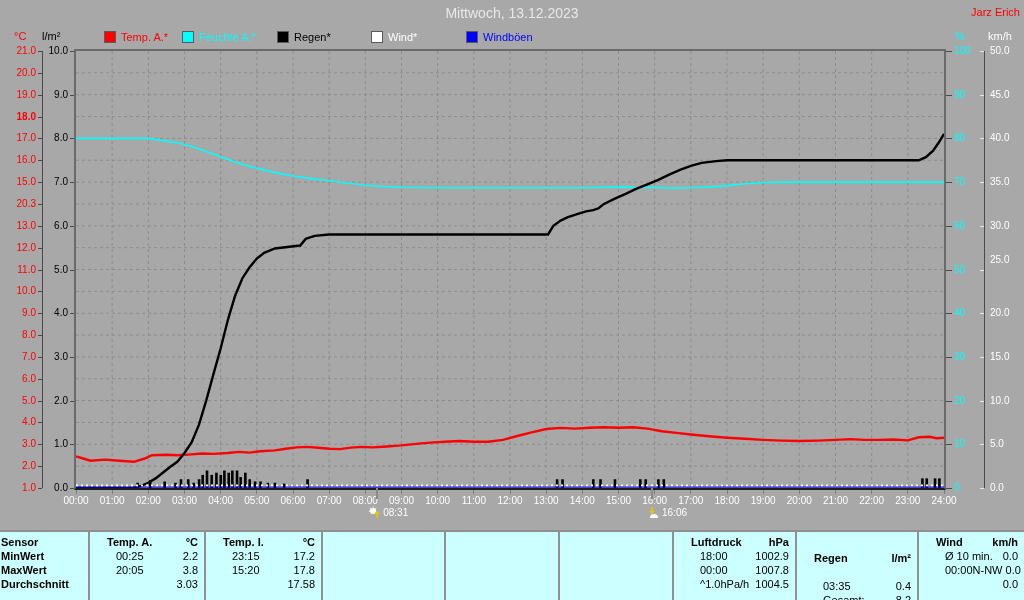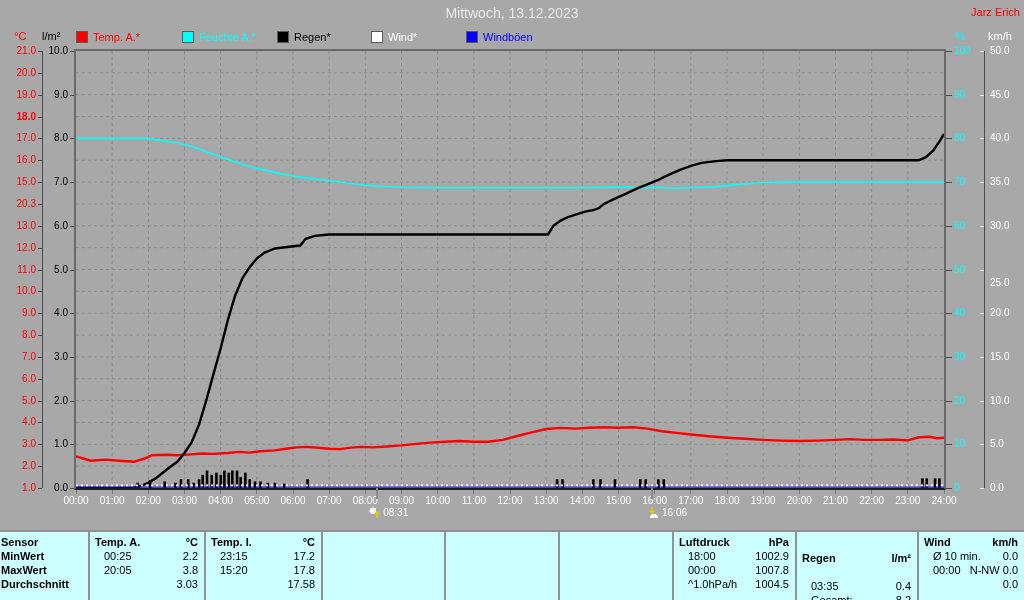--- a/index.html
+++ b/index.html
@@ -30,41 +30,41 @@
   .sun-marker{position:absolute;top:506px;display:flex;align-items:center;
               font-size:10px;color:#ffffff;}
   .sun-marker svg{margin-right:2px;}
   .sun-axis-tick{position:absolute;top:488px;width:2px;height:11px;background:#8a8a8a;}
   #stats{position:absolute;left:0;top:530px;width:1024px;height:68px;
          background:#ccffff;border-top:2px solid #8f8f8f;border-bottom:2px solid #000;
          font-size:11px;color:#000;white-space:nowrap;}
   .stat-col{position:absolute;top:0;height:100%;box-sizing:border-box;}
   .stat-col.sep{border-left:2px solid #919191;}
   .stat-cell{height:14px;line-height:14px;display:flex;justify-content:space-between;}
-  .stat-cell .lft{padding-left:14px;}
+  .stat-cell .lft{padding-left:14px;margin-left:12px;}
   .stat-cell .rgt{padding-right:6px;text-align:right;}
   .stat-cell.hdr{font-weight:bold;}
   .stat-cell.hdr .lft{padding-left:5px;}
   .stat-cell.hdr .rgt{padding-right:6px;}
   .stat-rowlabel{font-weight:bold;padding-left:1px;height:14px;line-height:14px;}
 </style>
 </head>
 <body>
 
 <div class="root">
   <div class="title">Mittwoch, 13.12.2023</div>
   <div class="station">Jarz Erich</div>
 
   <div class="unit unit-temp">°C</div>
   <div class="unit unit-rain">l/m²</div>
   <div class="unit unit-hum">%</div>
   <div class="unit unit-wind">km/h</div>
 
   <div id="legend">
-      <div class="legend-item" style="left: 76px;">
+      <div class="legend-item" style="left: 104px;">
         <span class="swatch" style="background: rgb(255, 0, 0);"></span>
         <span style="color: rgb(255, 0, 0);">Temp. A.*</span>
       </div>
       <div class="legend-item" style="left: 182px;">
         <span class="swatch" style="background: rgb(0, 255, 255);"></span>
         <span style="color: rgb(0, 255, 255);">Feuchte A.*</span>
       </div>
       <div class="legend-item" style="left: 277px;">
         <span class="swatch" style="background: rgb(0, 0, 0);"></span>
         <span style="color: rgb(0, 0, 0);">Regen*</span>
@@ -168,21 +168,21 @@
       <span class="tick-label" style="top: 51px; color: rgb(255, 255, 255); left: 990px;">50.0</span>
       <span class="tick-mark" style="left: 980px; width: 4px; top: 51px; background: rgb(232, 232, 232);"></span>
       <span class="tick-label" style="top: 94.7px; color: rgb(255, 255, 255); left: 990px;">45.0</span>
       <span class="tick-mark" style="left: 980px; width: 4px; top: 94.7px; background: rgb(232, 232, 232);"></span>
       <span class="tick-label" style="top: 138.4px; color: rgb(255, 255, 255); left: 990px;">40.0</span>
       <span class="tick-mark" style="left: 980px; width: 4px; top: 138.4px; background: rgb(232, 232, 232);"></span>
       <span class="tick-label" style="top: 182.1px; color: rgb(255, 255, 255); left: 990px;">35.0</span>
       <span class="tick-mark" style="left: 980px; width: 4px; top: 182.1px; background: rgb(232, 232, 232);"></span>
       <span class="tick-label" style="top: 225.8px; color: rgb(255, 255, 255); left: 990px;">30.0</span>
       <span class="tick-mark" style="left: 980px; width: 4px; top: 225.8px; background: rgb(232, 232, 232);"></span>
-      <span class="tick-label" style="top: 283px; color: rgb(255, 255, 255); left: 990px;">25.0</span>
+      <span class="tick-label" style="top: 260px; color: rgb(255, 255, 255); left: 990px;">25.0</span>
       <span class="tick-mark" style="left: 980px; width: 4px; top: 269.5px; background: rgb(232, 232, 232);"></span>
       <span class="tick-label" style="top: 313.2px; color: rgb(255, 255, 255); left: 990px;">20.0</span>
       <span class="tick-mark" style="left: 980px; width: 4px; top: 313.2px; background: rgb(232, 232, 232);"></span>
       <span class="tick-label" style="top: 356.9px; color: rgb(255, 255, 255); left: 990px;">15.0</span>
       <span class="tick-mark" style="left: 980px; width: 4px; top: 356.9px; background: rgb(232, 232, 232);"></span>
       <span class="tick-label" style="top: 400.6px; color: rgb(255, 255, 255); left: 990px;">10.0</span>
       <span class="tick-mark" style="left: 980px; width: 4px; top: 400.6px; background: rgb(232, 232, 232);"></span>
       <span class="tick-label" style="top: 444.3px; color: rgb(255, 255, 255); left: 990px;">5.0</span>
       <span class="tick-mark" style="left: 980px; width: 4px; top: 444.3px; background: rgb(232, 232, 232);"></span>
       <span class="tick-label" style="top: 488px; color: rgb(255, 255, 255); left: 990px;">0.0</span>

